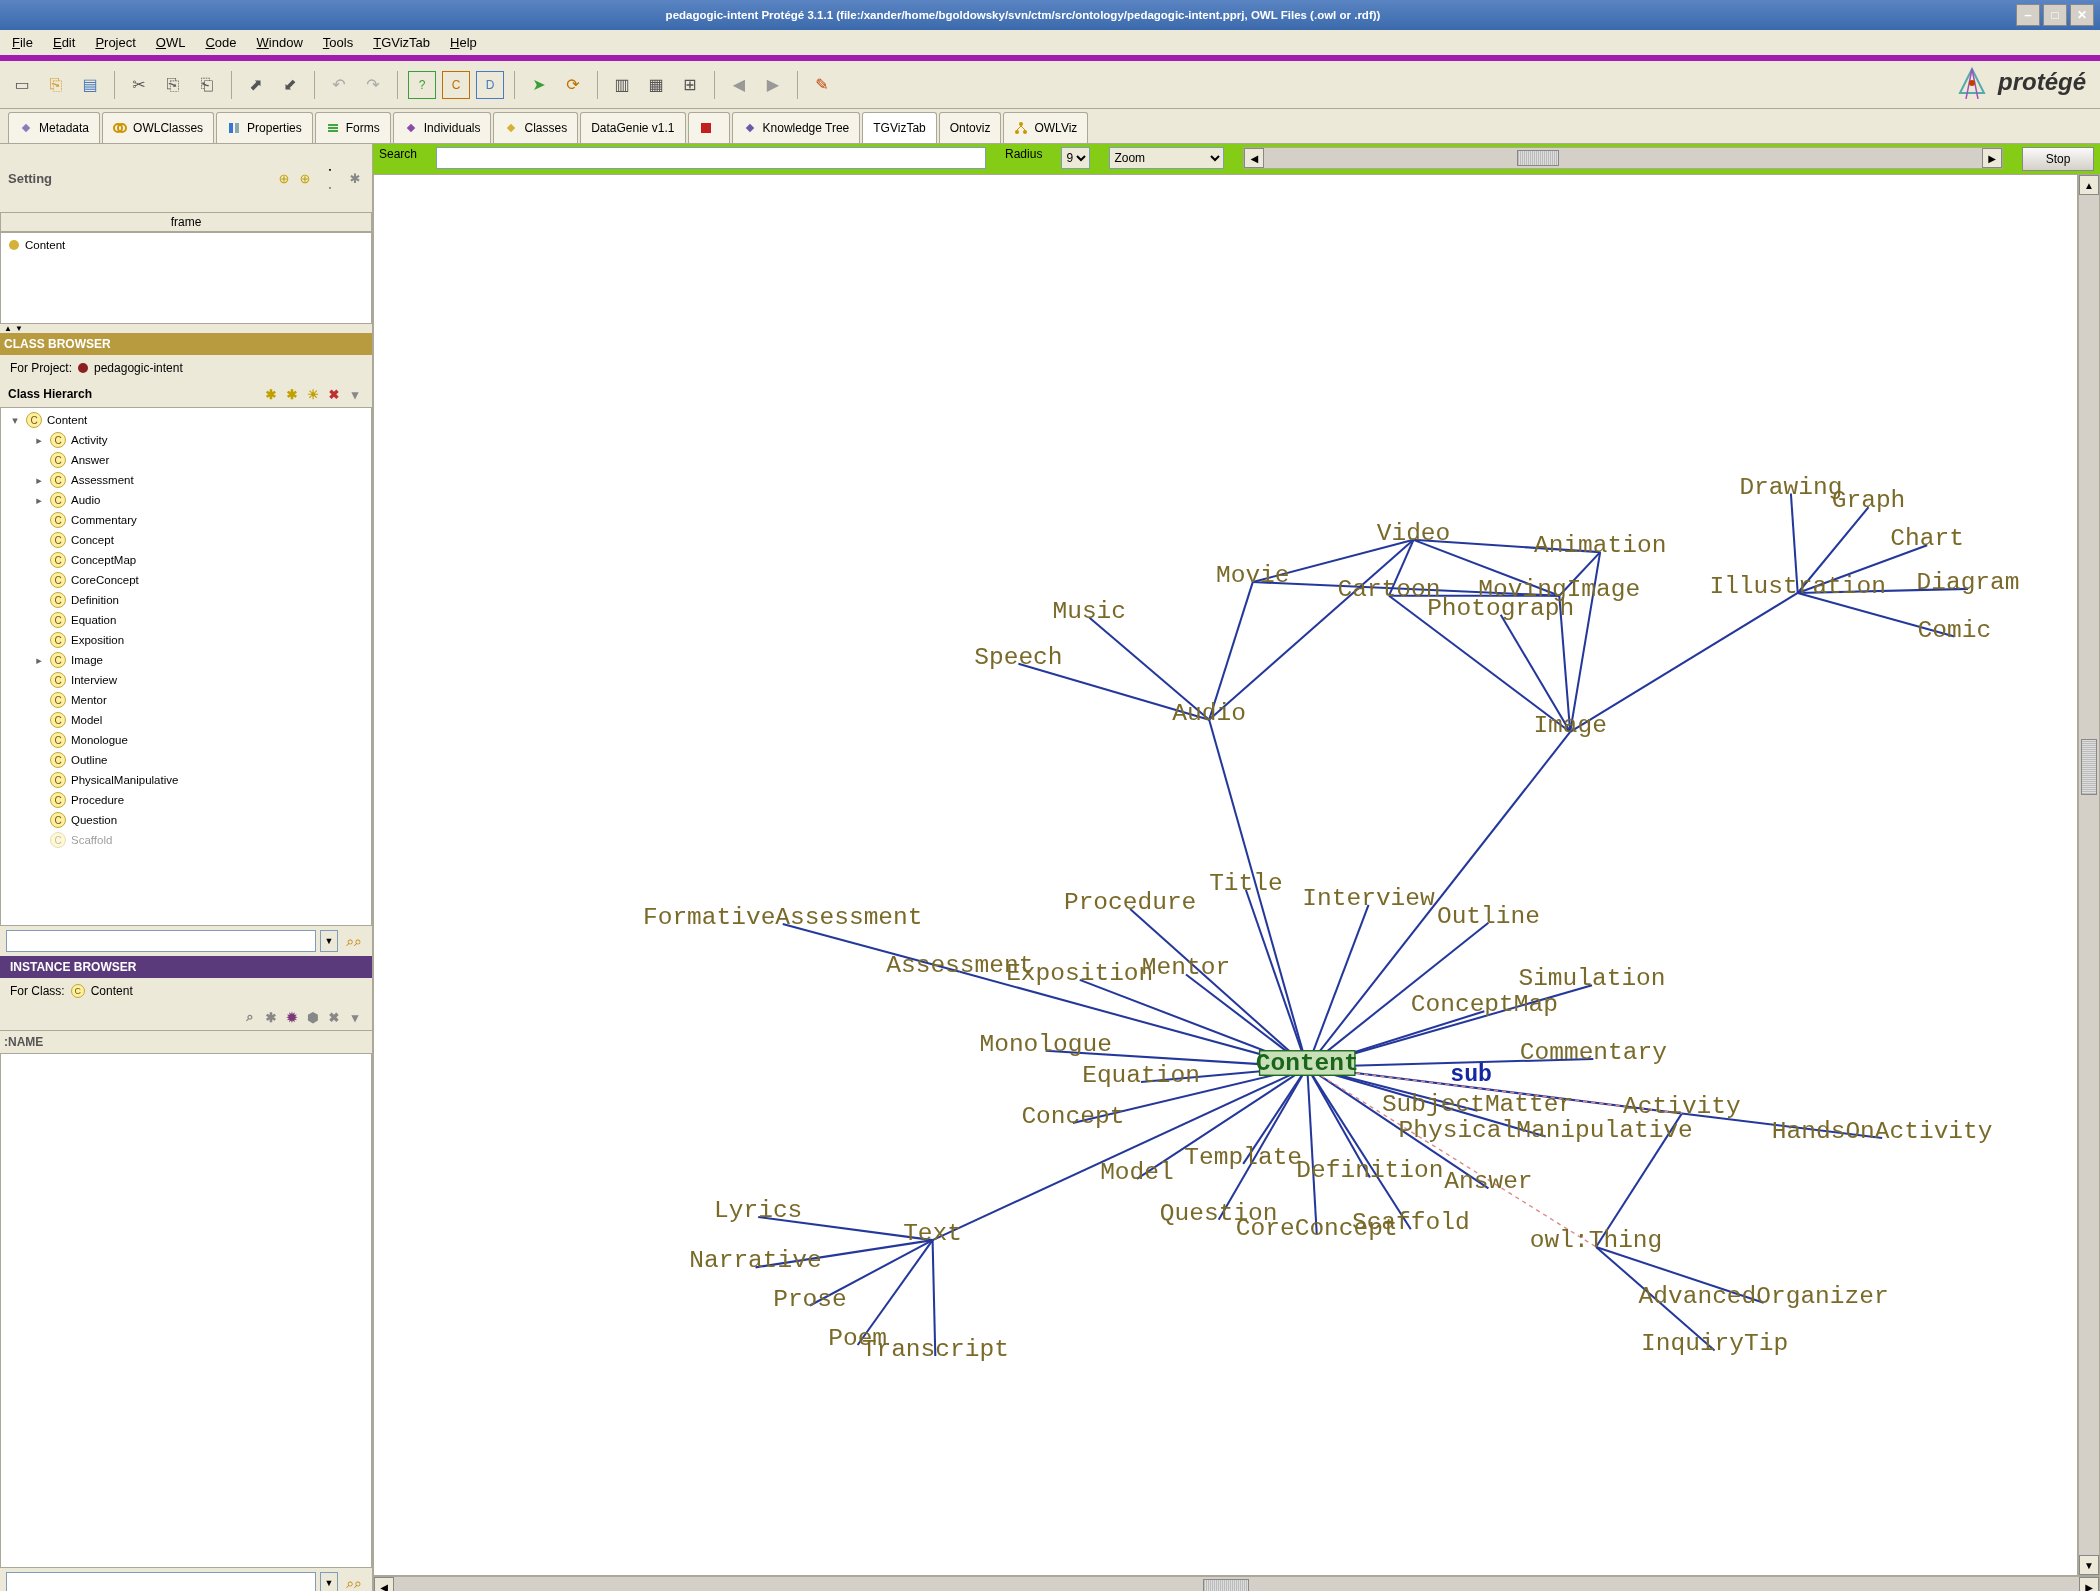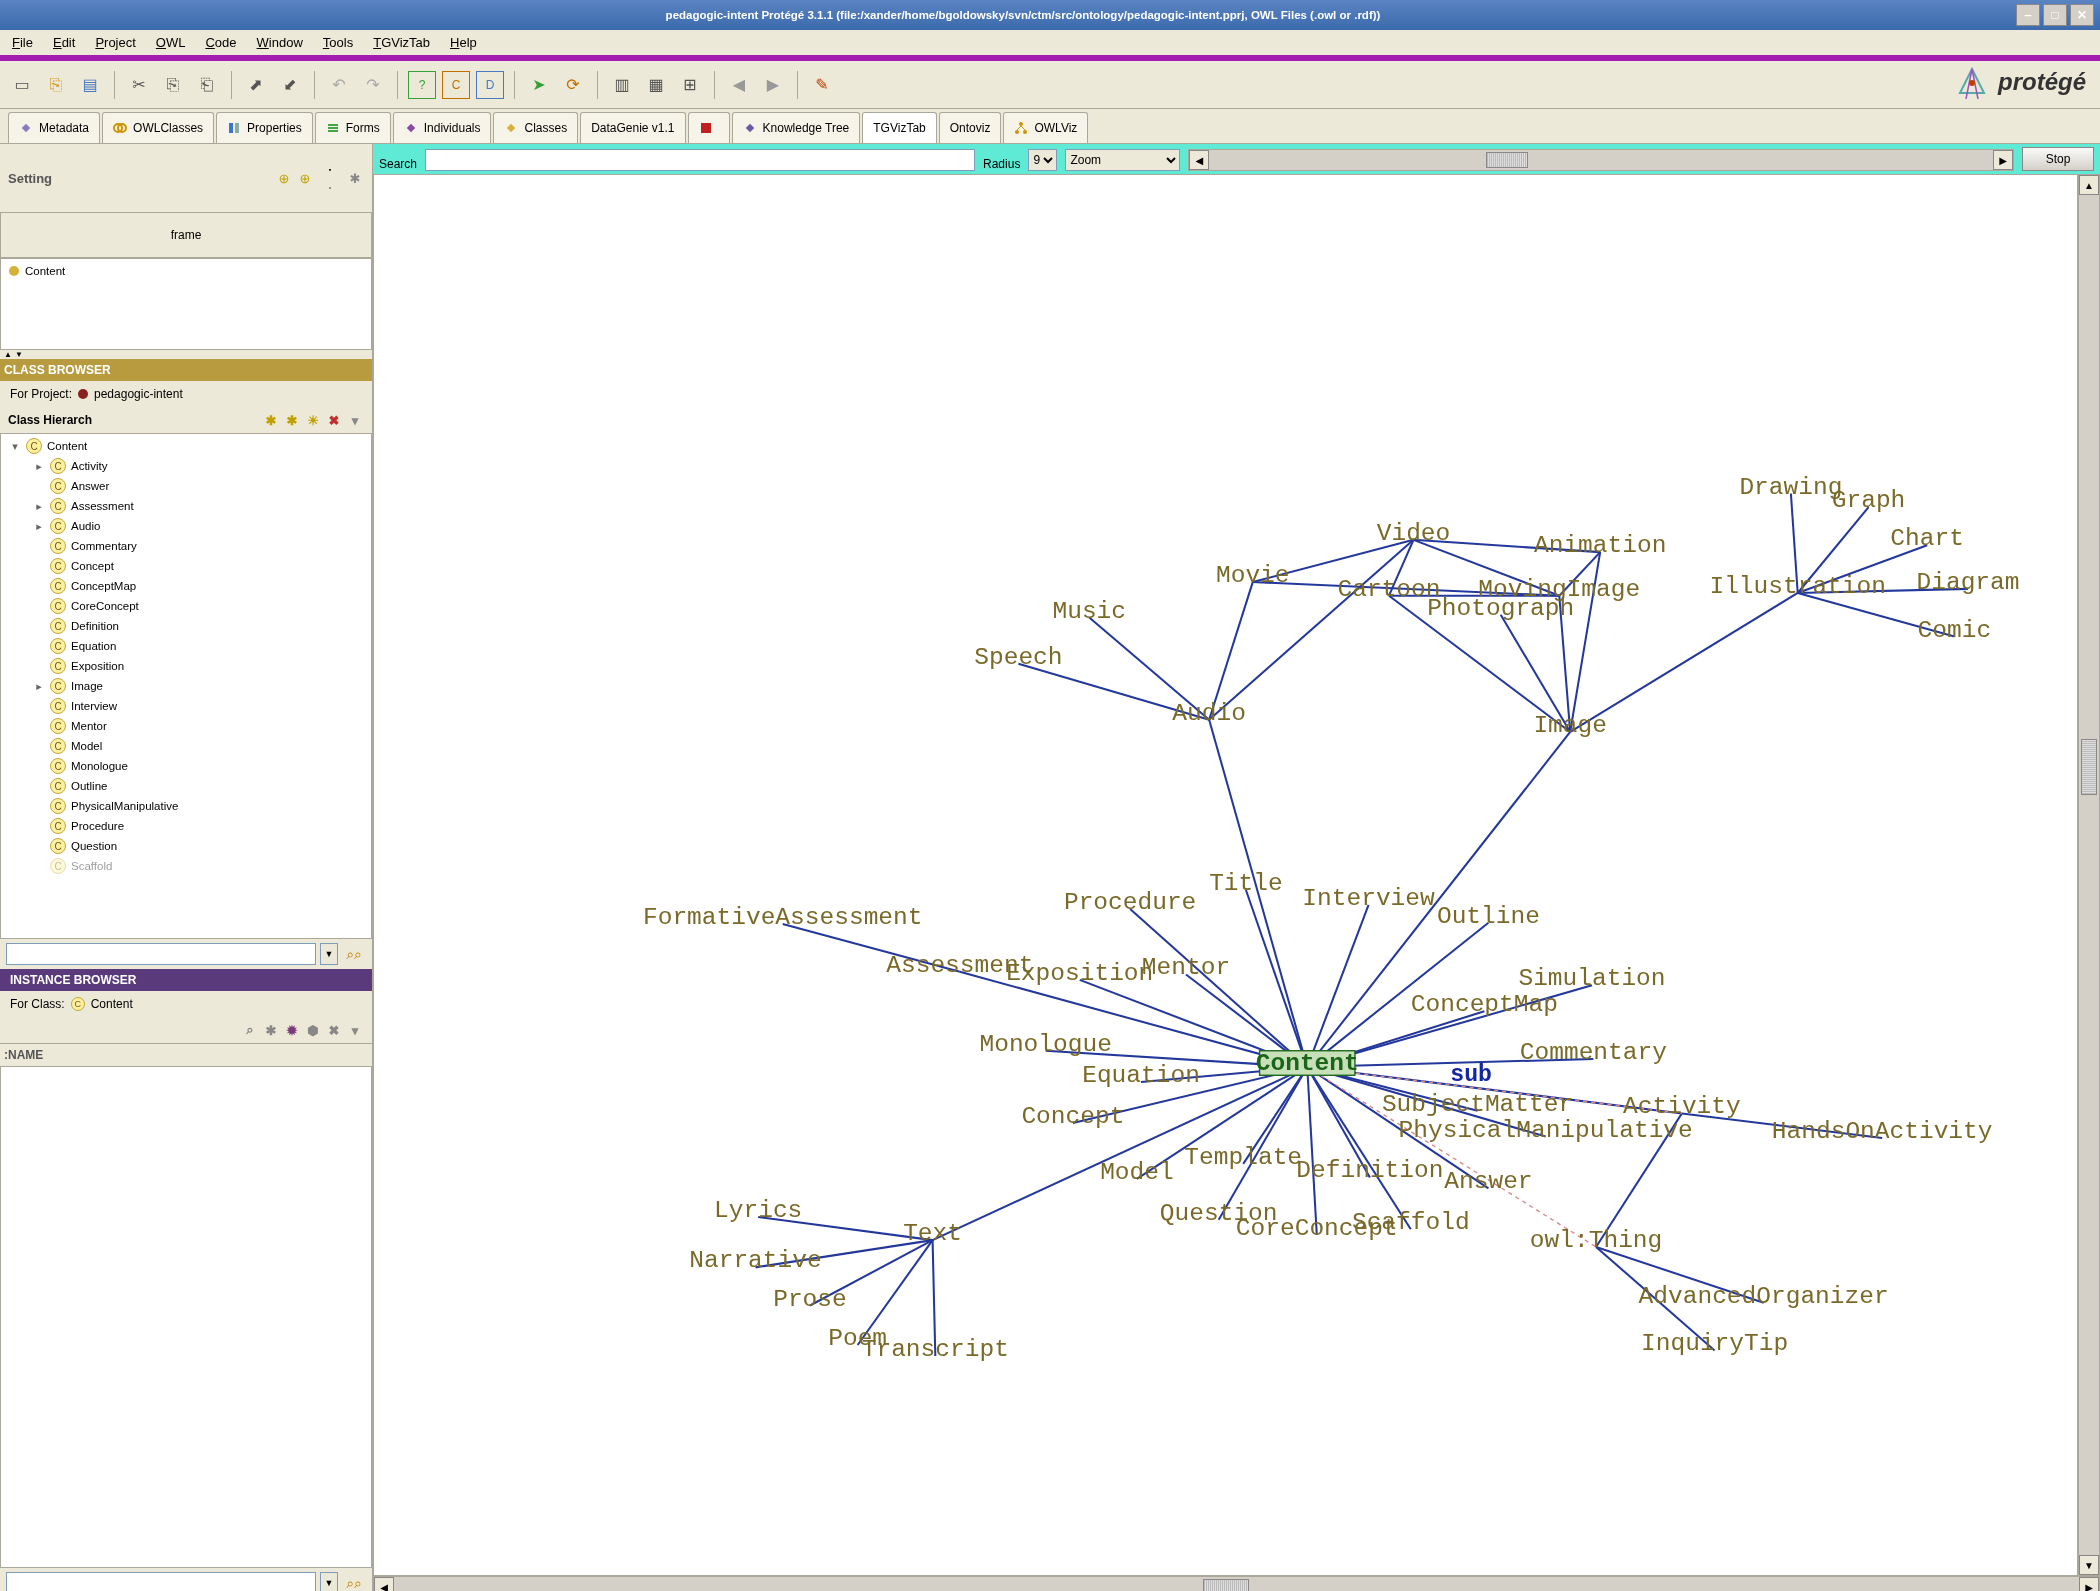--- a/index.html
+++ b/index.html
@@ -18,39 +18,39 @@
 .protege-icon { width:40px; height:34px; }
 .tabs { display:flex; background:#ece9d8; padding:3px 8px 0; gap:2px;}
 .tab { background:#f6f3e9; border:1px solid #aca899; border-bottom:none; padding:8px 10px; display:flex; align-items:center; gap:6px; font-size:12px; border-radius:3px 3px 0 0;}
 .tab.active { background:#fff;}
 .tab-icon { width:14px; height:14px; display:inline-block; }
 .workspace { display:flex; height: calc(100% - 30px - 29px - 48px - 29px); border-top:1px solid #aca899;}
 .sidebar { width:373px; background:#ece9d8; display:flex; flex-direction:column; border-right:1px solid #aca899;}
 .panel-hdr-row { display:flex; justify-content:space-between; align-items:center; padding:16px 8px; background:#ece9d8;}
 .panel-actions { display:flex; gap:3px; align-items:center;}
 .panel-actions span { width:18px; height:18px; display:flex; align-items:center; justify-content:center; font-size:13px; color:#888;}
-.frame-hdr { background:#ece9d8; text-align:center; padding:15px; border:1px solid #aca899; font-size:12px;}
+.frame-hdr { background:#ece9d8; text-align:center; padding:2px; border:1px solid #aca899; font-size:12px;}
 .frame-content { background:#fff; border:1px solid #aca899; padding:4px 8px; height:92px; overflow:auto;}
 .frame-item { display:flex; align-items:center; gap:6px; padding:2px 0;}
 .class-browser-hdr { background:#b89b3e; color:#fff; padding:4px 4px; font-weight:bold; font-size:12px;}
 .instance-browser-hdr { background:#5a3a7a; color:#fff; padding:4px 10px; font-weight:bold; font-size:12px;}
 .forproject { padding:6px 10px; font-size:12px; display:flex; gap:6px; align-items:center;}
 .forproject .bullet { width:10px; height:10px; background:#8b2020; border-radius:50%;}
 .forclass .bullet { width:14px; height:14px; background:#ffef9e; border:1px solid #c0a83c; border-radius:50%; display:flex; align-items:center; justify-content:center; font-size:9px; color:#6b5a1a;}
 .tree-hdr { padding:4px 8px; font-weight:bold; font-size:12px; display:flex; justify-content:space-between; align-items:center;}
 .tree { background:#fff; border:1px solid #aca899; overflow-y:scroll; flex:1; padding:2px 0;}
 .tree-row { display:flex; align-items:center; gap:5px; padding:2px 4px; }
 .tree-row .exp { width:12px; text-align:center; color:#666; cursor:pointer; font-size:11px;}
 .tree-row .cicon { width:16px; height:16px; background:#ffef9e; border:1px solid #c0a83c; border-radius:50%; display:flex; align-items:center; justify-content:center; font-size:10px; color:#6b5a1a;}
 .combo-row { display:flex; padding:4px 6px; gap:4px; align-items:center; background:#ece9d8;}
 .combo-row input { flex:1; height:22px; border:1px solid #7f9db9;}
 .combo-row .dd { width:18px; height:22px; background:#ece9d8; border:1px solid #7f9db9; display:flex; align-items:center; justify-content:center; font-size:9px;}
 .combo-row .goggles { width:24px; color:#c08000; font-size:14px; text-align:center;}
 .main { flex:1; display:flex; flex-direction:column; background:#ece9d8;}
-.topctrl { display:flex; align-items:flex-end; padding:3px 6px; gap:8px; background:#5eead4;}
+.topctrl { display:flex; align-items:flex-start; padding:3px 6px; gap:19px; background:#84cc16;}
 .topctrl label { font-size:12px;}
 .topctrl input.search { flex:0 0 550px; height:22px; border:1px solid #7f9db9; background:#fff;}
 .topctrl select { height:22px; border:1px solid #7f9db9; background:#ece9d8; font-size:12px;}
 .hscroll-track { flex:1; height:22px; background:#d4d0c8; border:1px solid #aca899; position:relative; display:flex; align-items:center;}
 .hs-btn { width:20px; height:100%; background:#ece9d8; border:1px solid #888; display:flex; align-items:center; justify-content:center; font-size:10px;}
 .hs-thumb { position:absolute; left:36%; width:42px; height:80%; top:10%; background: repeating-linear-gradient(90deg,#bbb,#bbb 1px,#ddd 1px,#ddd 2px); border:1px solid #888;}
 .stop-btn { width:72px; height:24px; background:linear-gradient(#fafafa,#d4d0c8); border:1px solid #888; font-size:12px;}
 .canvas-wrap { flex:1; position:relative; display:flex;}
 .canvas { flex:1; background:#fff; position:relative; overflow:hidden; border:1px solid #aca899;}
 .vscroll { width:22px; background:#d4d0c8; border:1px solid #aca899; display:flex; flex-direction:column;}

